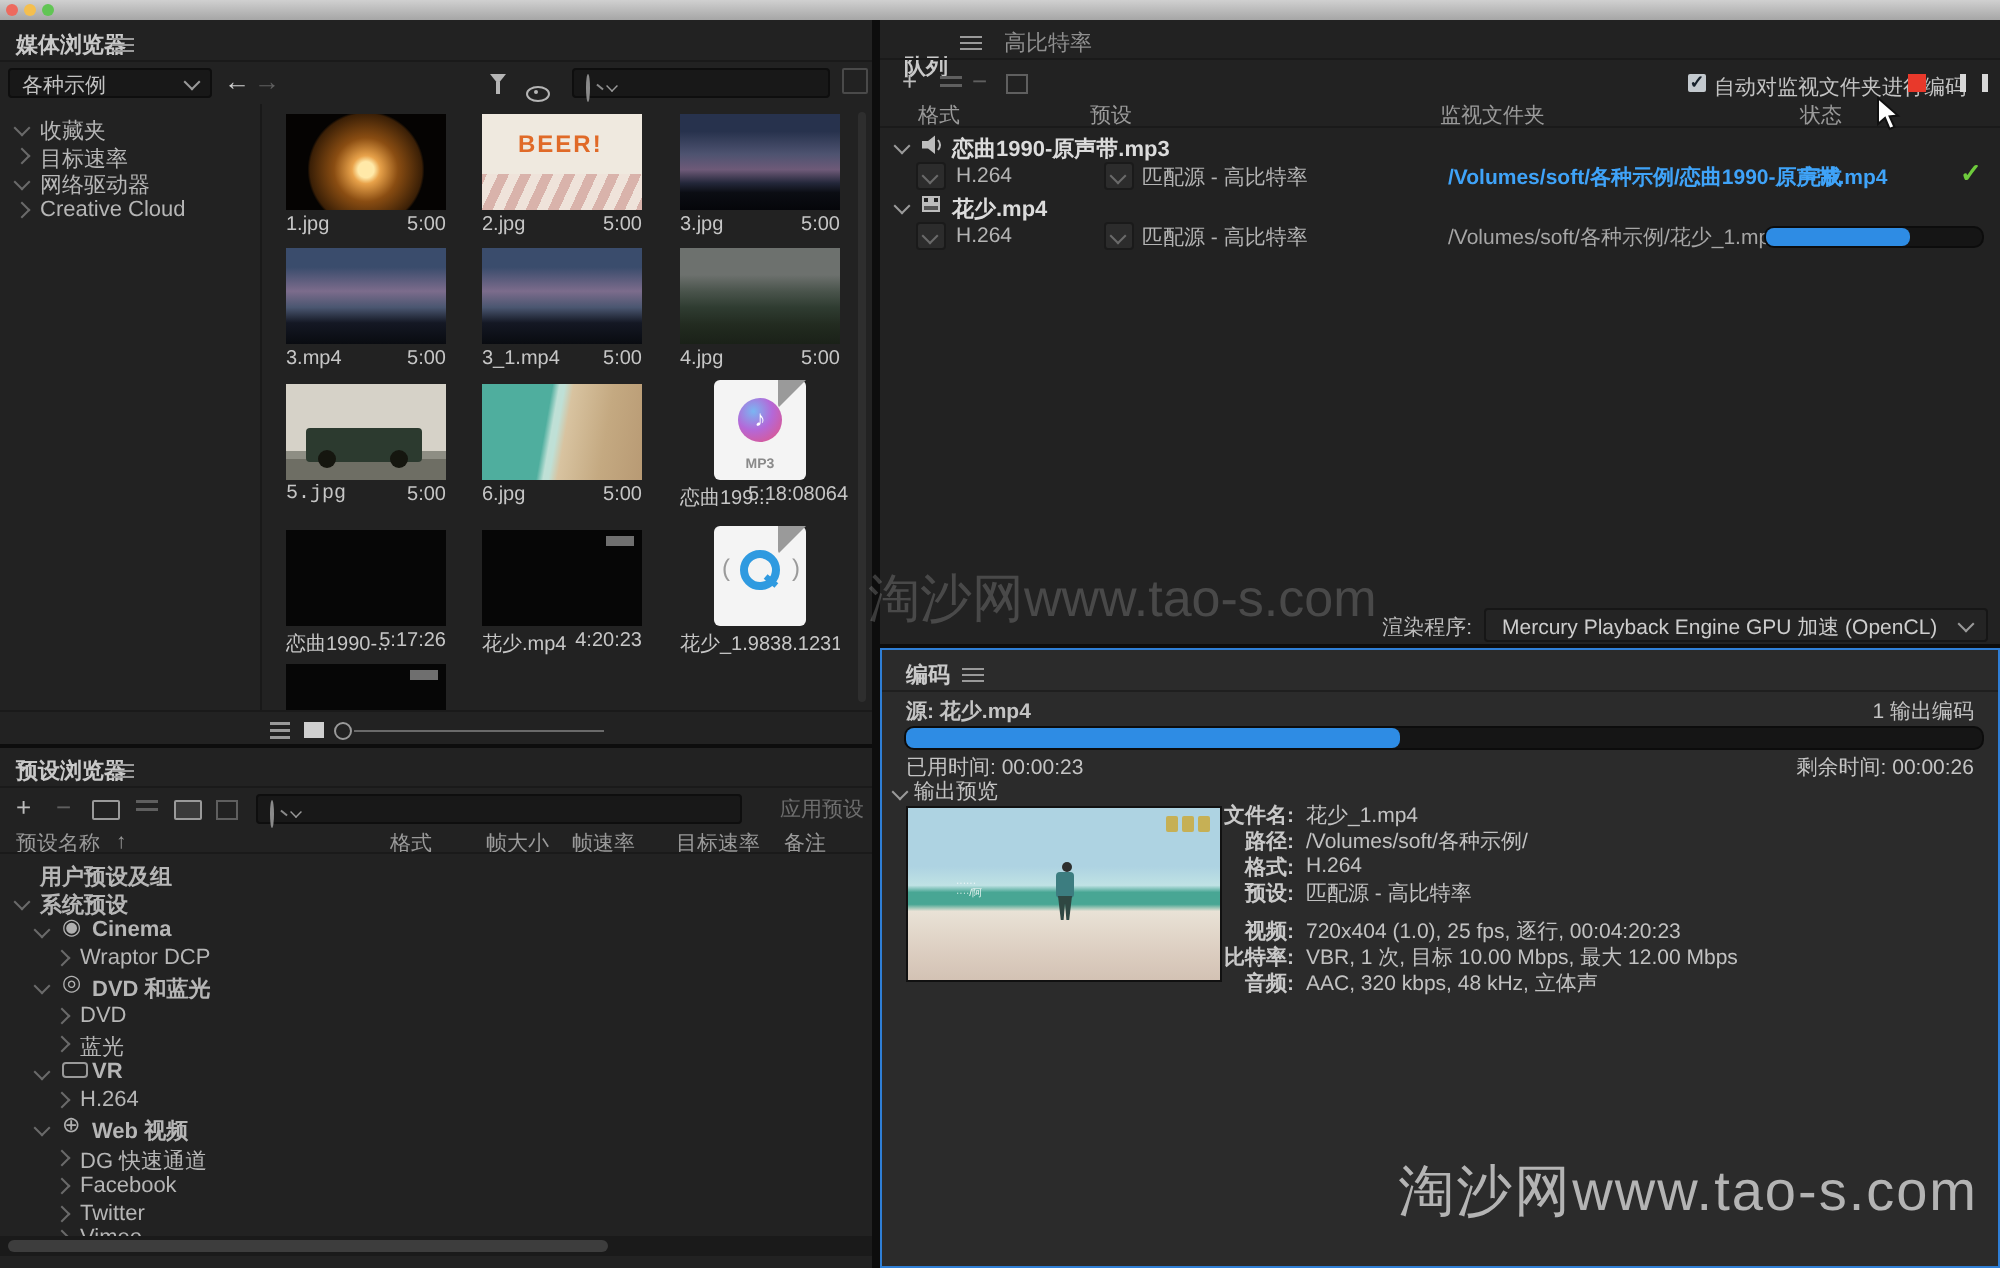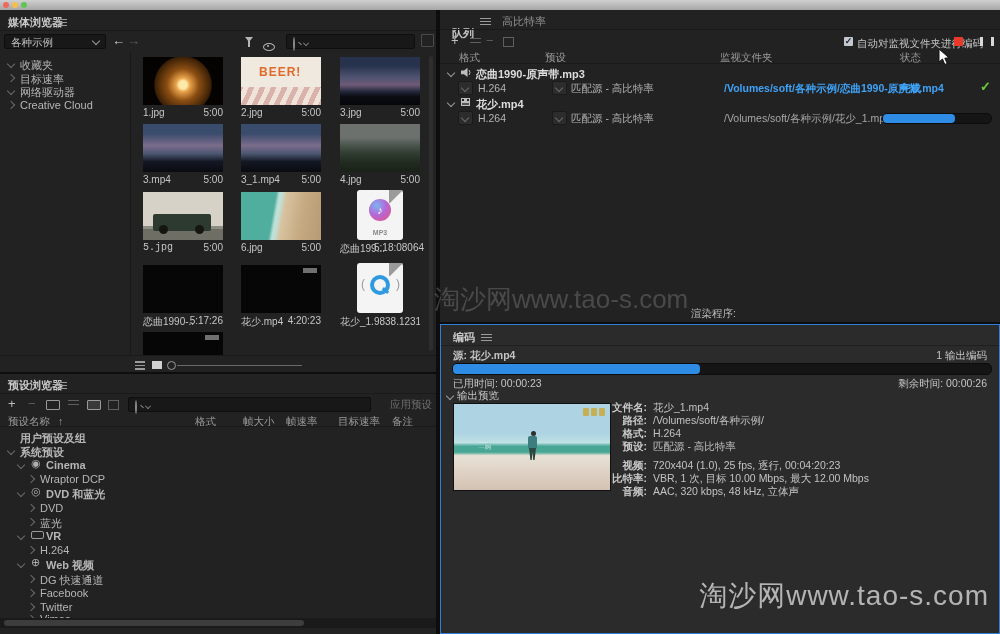--- a/index.html
+++ b/index.html
@@ -357,20 +357,24 @@
         <div class="qcell abs" style="left: 284px; top: 1px; color: rgb(166, 166, 166);">/Volumes/soft/各种示例/花少_1.mp4</div>
         <div class="pbar-track abs" style="left: 442px; top: 2px; width: 108px; height: 9px;">
           <div class="pbar-fill" style="width: 67%;"></div>
         </div>
       </div>
     </div>
 
   <div class="abs wm-mid" style="left:-6px;top:272px">淘沙网www.tao-s.com</div>
 
   <div class="abs" style="left:186px;top:297px;width:110px;text-align:right;font-size:10.5px;color:#bdbdbd">渲染程序:</div>
+  <div class="abs well" style="left:302px;top:294px;width:250px;height:15px;background:#242424;border-color:#161616">
+    <span class="abs" style="left:8px;top:2px;font-size:10.5px;color:#cdcdcd;white-space:nowrap">Mercury Playback Engine GPU 加速 (OpenCL)</span>
+    <span class="abs chev d" style="right:7px;top:4px"></span>
+  </div>
 
   <svg class="abs" style="left:498px;top:38px" width="13" height="19">
     <polygon points="1,1 1,14 4.5,11 6.8,16.5 9.2,15.4 6.8,10.2 11,9.8" fill="#fff" stroke="#111" stroke-width="1"></polygon>
   </svg>
 </div>
 
 <div class="abs encode-panel" id="encodepanel" style="left:440px;top:324px;width:560px;height:310px">
   <div class="abs ptitle" style="left:12px;top:5px">编码</div>
   <div class="abs menu-icon" style="left:40px;top:9px"></div>
   <div class="abs" style="left:0;top:20px;width:558px;border-top:1px solid #1f1f1f"></div>

